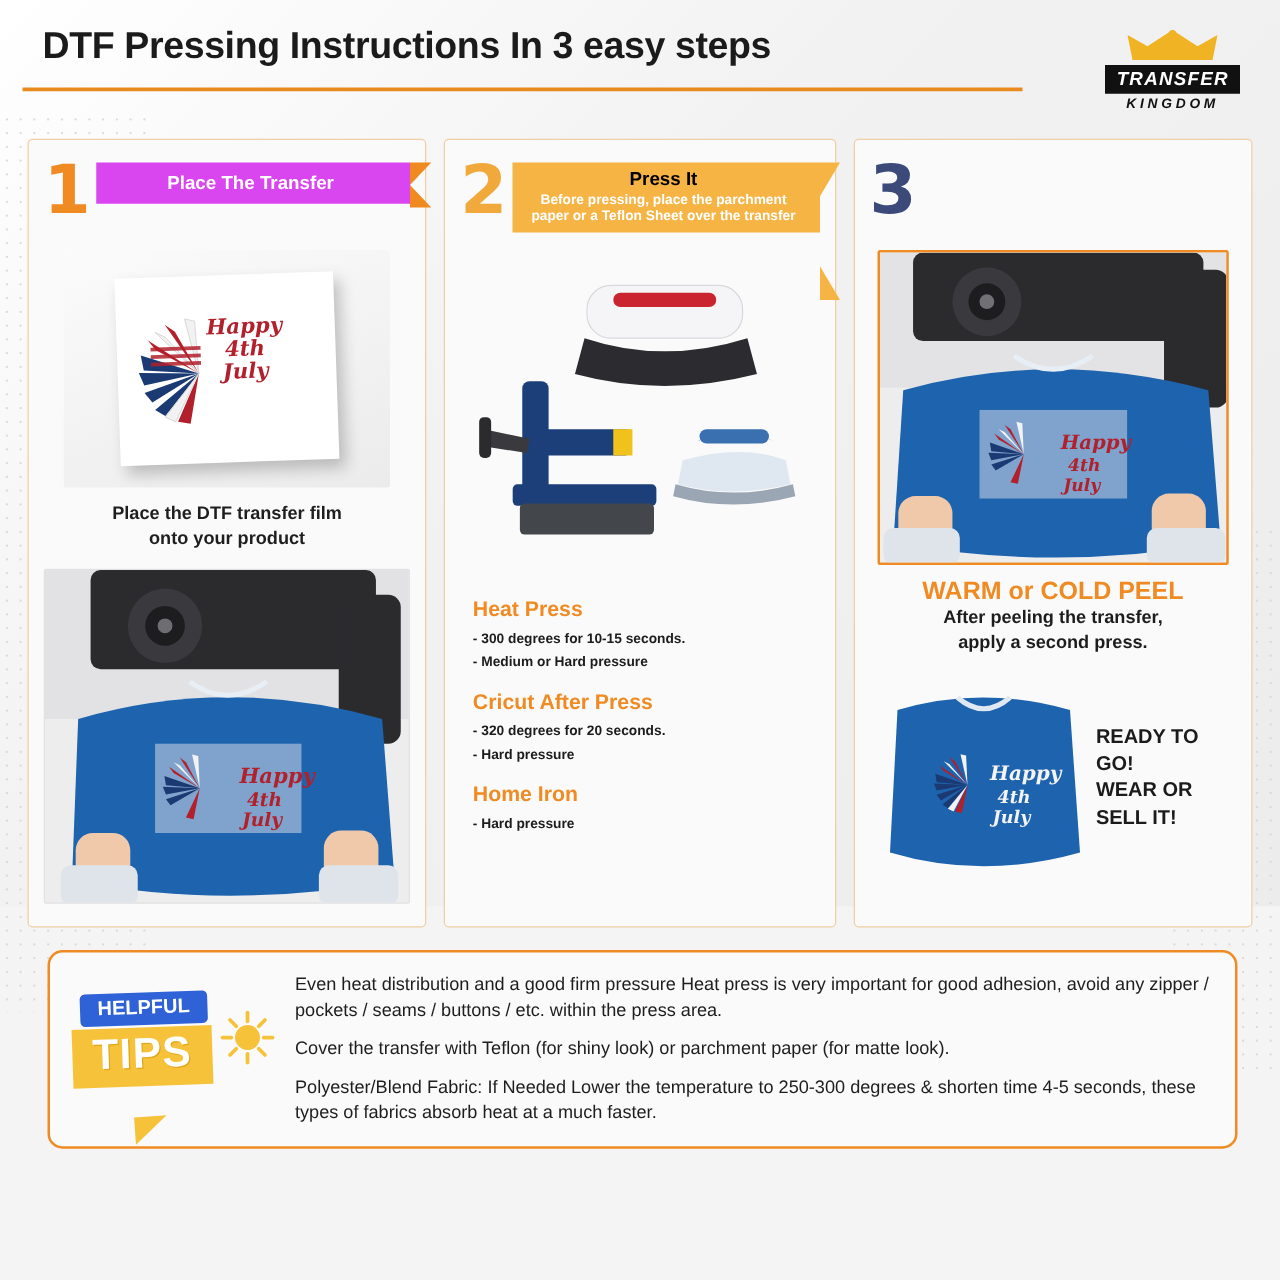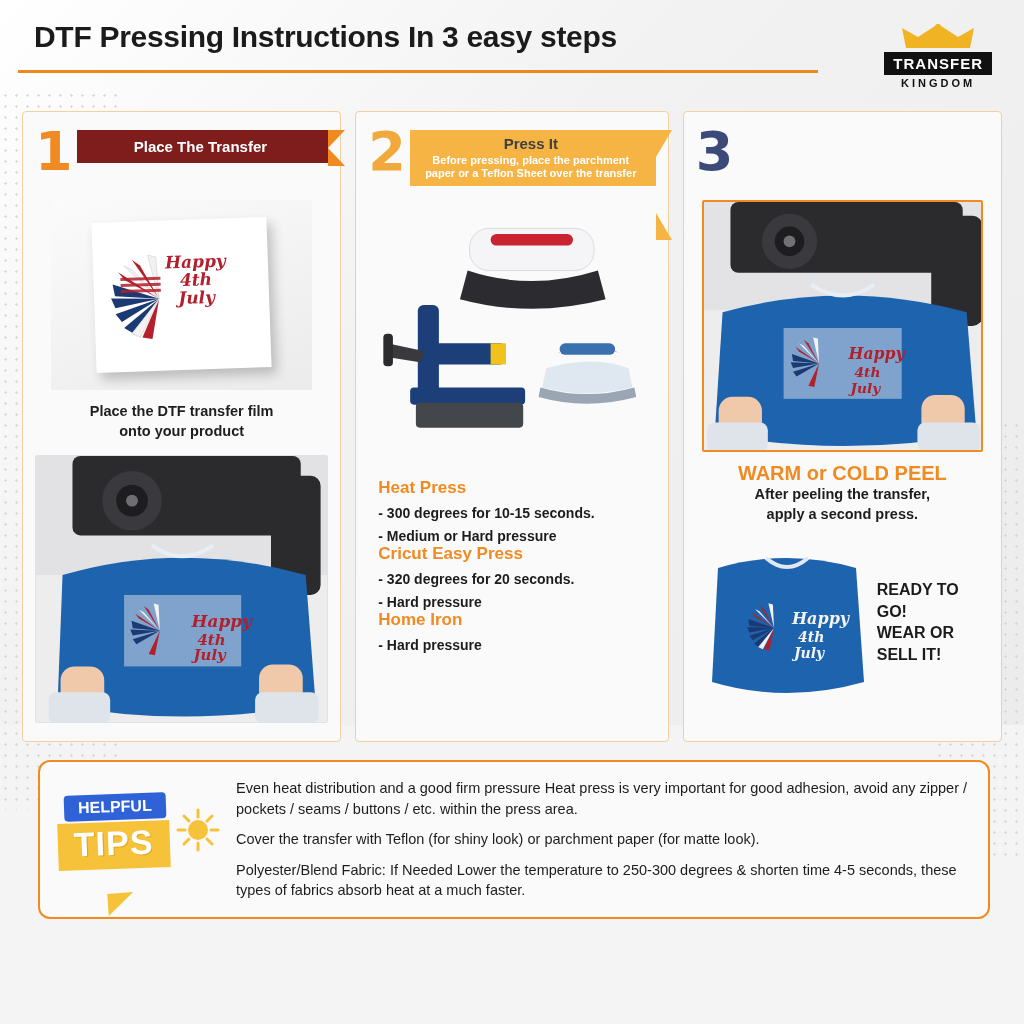--- a/index.html
+++ b/index.html
@@ -32,21 +32,21 @@
   }
   .title {
     font-size: 30px; font-weight: bold; color: #1b1b1b;
     letter-spacing: -0.3px; line-height: 1.1;
     padding-bottom: 12px;
   }
   .title-rule {
     position: absolute; left: 18px; top: 70px; width: 800px; height: 3px;
     background: #e98a1f;
   }
-  .logo { text-align: center; padding-top: 4px; padding-right: 8px; }
+  .logo { text-align: center; padding-top: 4px; padding-right: 8px; font-style: italic; }
   .crown { display:block; margin: 0 auto 2px; }
   .logo-main {
     background: #111; color: #fff; font-weight: bold; font-size: 15px;
     letter-spacing: 1px; padding: 3px 9px; display:block;
   }
   .logo-sub {
     color: #111; font-weight: bold; font-size: 11px; letter-spacing: 3px;
     margin-top: 2px; display:block;
   }
 
@@ -72,28 +72,28 @@
   }
   .num.orange { color: #ef8b22; }
   .num.amber  { color: #f0a93a; }
   .num.navy   { color: #3c4a7a; }
 
   .ribbon {
     position: relative; color: #fff; font-weight: bold;
     padding: 8px 16px 8px 12px; line-height: 1.15;
     margin-top: 4px; flex: 1; text-align: center;
   }
-  .ribbon.one { background: #7f1d1d; font-size: 15px; }
+  .ribbon.one { background: #d946ef; font-size: 15px; }
   .ribbon.one:after {
     content:""; position:absolute; right:-17px; top:0;
     border-top: 18px solid #f0891f; border-bottom: 18px solid #f0891f;
     border-right: 17px solid transparent;
   }
   .ribbon.two { background: #f6b445; font-size: 11px; padding: 5px 14px 6px 10px; }
-  .ribbon.two .big { font-size: 15px; display:block; margin-bottom: 2px; color:#404040; }
+  .ribbon.two .big { font-size: 15px; display:block; margin-bottom: 2px; color:#000000; }
   .ribbon.two:after {
     content:""; position:absolute; right:-16px; top:0; height:100%;
     border-top: 27px solid #f6b445; border-bottom: 27px solid #f6b445;
     border-right: 16px solid transparent;
   }
   .ribbon.three { background: #3c4a7a; font-size: 15px; padding: 9px 14px; }
 
   .caption {
     text-align: center; font-weight: bold; font-size: 14.5px;
     color: #1e1e1e; line-height: 1.35; margin-top: 12px;
@@ -129,23 +129,23 @@
     font-family: "DejaVu Serif", serif; font-style: italic; font-weight: bold;
     font-size: 17px; line-height: 1.05; text-align:center;
     text-shadow: 0 1px 0 #fff;
   }
 
   
   .specs { margin: 16px 4px 0 10px; }
   .spec-h {
     color: #ef8b22; font-weight: bold; font-size: 17px; margin-top: 14px;
   }
-  .spec-h:first-child { margin-top: 0; }
+  .spec-h:first-child { margin-top: 16px; }
   .spec-li {
-    font-weight: bold; font-size: 14px; color: #1c1c1c; margin-top: 7px;
+    font-weight: bold; font-size: 11px; color: #1c1c1c; margin-top: 7px;
   }
 
   
   .warmpeel {
     text-align: center; color: #ef8b22; font-weight: bold; font-size: 20px;
     margin-top: 10px;
   }
   .after {
     text-align: center; font-weight: bold; font-size: 14.5px; color:#1d1d1d;
     line-height: 1.35; 
@@ -340,21 +340,21 @@
         </svg>
       </div>
 
       <div class="specs">
         <div>
           <div class="spec-h">Heat Press</div>
           <div class="spec-li">- 300 degrees for 10-15 seconds.</div>
           <div class="spec-li">- Medium or Hard pressure</div>
         </div>
         <div>
-          <div class="spec-h">Cricut Easy Press</div>
+          <div class="spec-h">Cricut After Press</div>
           <div class="spec-li">- 320 degrees for 20 seconds.</div>
           <div class="spec-li">- Hard pressure</div>
         </div>
         <div>
           <div class="spec-h">Home Iron</div>
           <div class="spec-li">- Hard pressure</div>
         </div>
       </div>
     </div>
 

